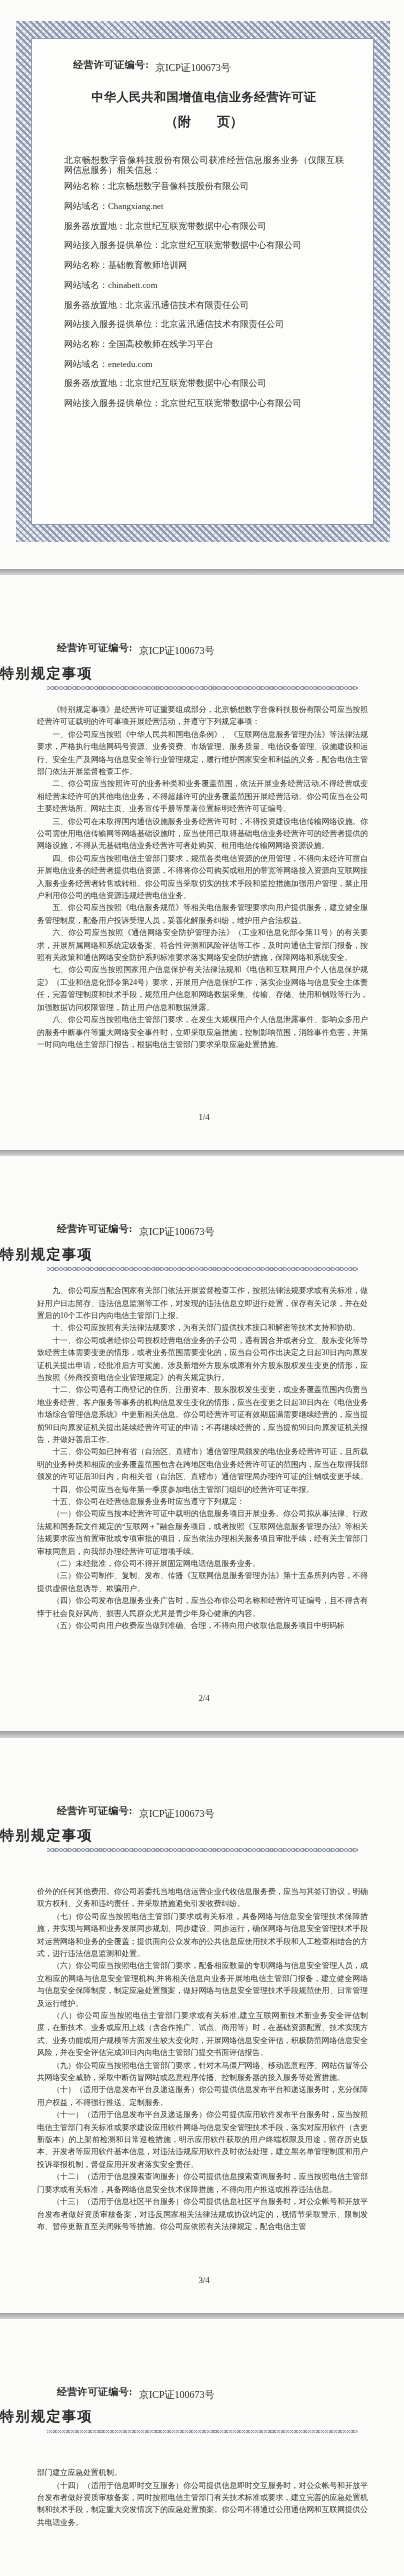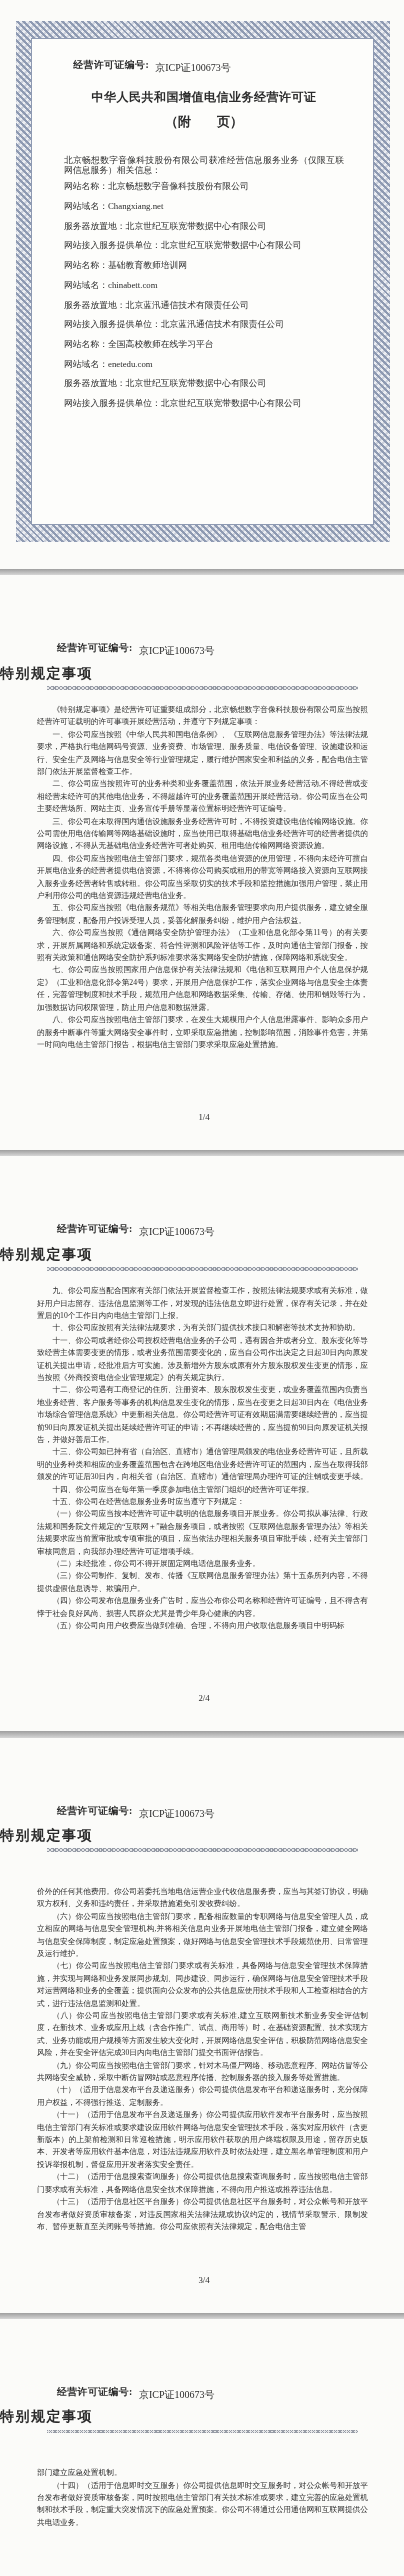--- a/index.html
+++ b/index.html
@@ -199,22 +199,22 @@
     <div class="pghead">
       <div class="lic-row">
         <span class="lic-label">经营许可证编号:</span>
         <span class="lic-no">京ICP证100673号</span>
       </div>
       <h2 class="prov-title">特别规定事项</h2>
       <div class="squiggle"></div>
     </div>
     <div class="prov-body">
       <p class="cont">价外的任何其他费用。你公司若委托当地电信运营企业代收信息服务费，应当与其签订协议，明确双方权利、义务和违约责任，并采取措施避免引发收费纠纷。</p>
+      <p>（七）你公司应当按照电信主管部门要求或有关标准，具备网络与信息安全管理技术保障措施，并实现与网络和业务发展同步规划、同步建设、同步运行，确保网络与信息安全管理技术手段对运营网络和业务的全覆盖；提供面向公众发布的公共信息应使用技术手段和人工检查相结合的方式，进行违法信息监测和处置。</p>
       <p>（六）你公司应当按照电信主管部门要求，配备相应数量的专职网络与信息安全管理人员，成立相应的网络与信息安全管理机构,并将相关信息向业务开展地电信主管部门报备，建立健全网络与信息安全保障制度，制定应急处置预案，做好网络与信息安全管理技术手段规范使用、日常管理及运行维护。</p>
-      <p>（七）你公司应当按照电信主管部门要求或有关标准，具备网络与信息安全管理技术保障措施，并实现与网络和业务发展同步规划、同步建设、同步运行，确保网络与信息安全管理技术手段对运营网络和业务的全覆盖；提供面向公众发布的公共信息应使用技术手段和人工检查相结合的方式，进行违法信息监测和处置。</p>
       <p>（八）你公司应当按照电信主管部门要求或有关标准,建立互联网新技术新业务安全评估制度，在新技术、业务或应用上线（含合作推广、试点、商用等）时，在基础资源配置、技术实现方式、业务功能或用户规模等方面发生较大变化时，开展网络信息安全评估，积极防范网络信息安全风险，并在安全评估完成30日内向电信主管部门提交书面评估报告。</p>
       <p>（九）你公司应当按照电信主管部门要求，针对木马僵尸网络、移动恶意程序、网站仿冒等公共网络安全威胁，采取中断仿冒网站或恶意程序传播、控制服务器的接入服务等处置措施。</p>
       <p>（十）（适用于信息发布平台及递送服务）你公司提供信息发布平台和递送服务时，充分保障用户权益，不得强行推送、定制服务。</p>
       <p>（十一）（适用于信息发布平台及递送服务）你公司提供应用软件发布平台服务时，应当按照电信主管部门有关标准或要求建设应用软件网络与信息安全管理技术手段，落实对应用软件（含更新版本）的上架前检测和日常巡检措施，明示应用软件获取的用户终端权限及用途，留存历史版本、开发者等应用软件基本信息，对违法违规应用软件及时依法处理，建立黑名单管理制度和用户投诉举报机制，督促应用开发者落实安全责任。</p>
       <p>（十二）（适用于信息搜索查询服务）你公司提供信息搜索查询服务时，应当按照电信主管部门要求或有关标准，具备网络信息安全技术保障措施，不得向用户推送或推荐违法信息。</p>
       <p>（十三）（适用于信息社区平台服务）你公司提供信息社区平台服务时，对公众帐号和开放平台发布者做好资质审核备案，对违反国家相关法律法规或协议约定的，视情节采取警示、限制发布、暂停更新直至关闭账号等措施。你公司应依照有关法律规定，配合电信主管</p>
     </div>
     <div class="pnum">3/4</div>
   </section>
 

